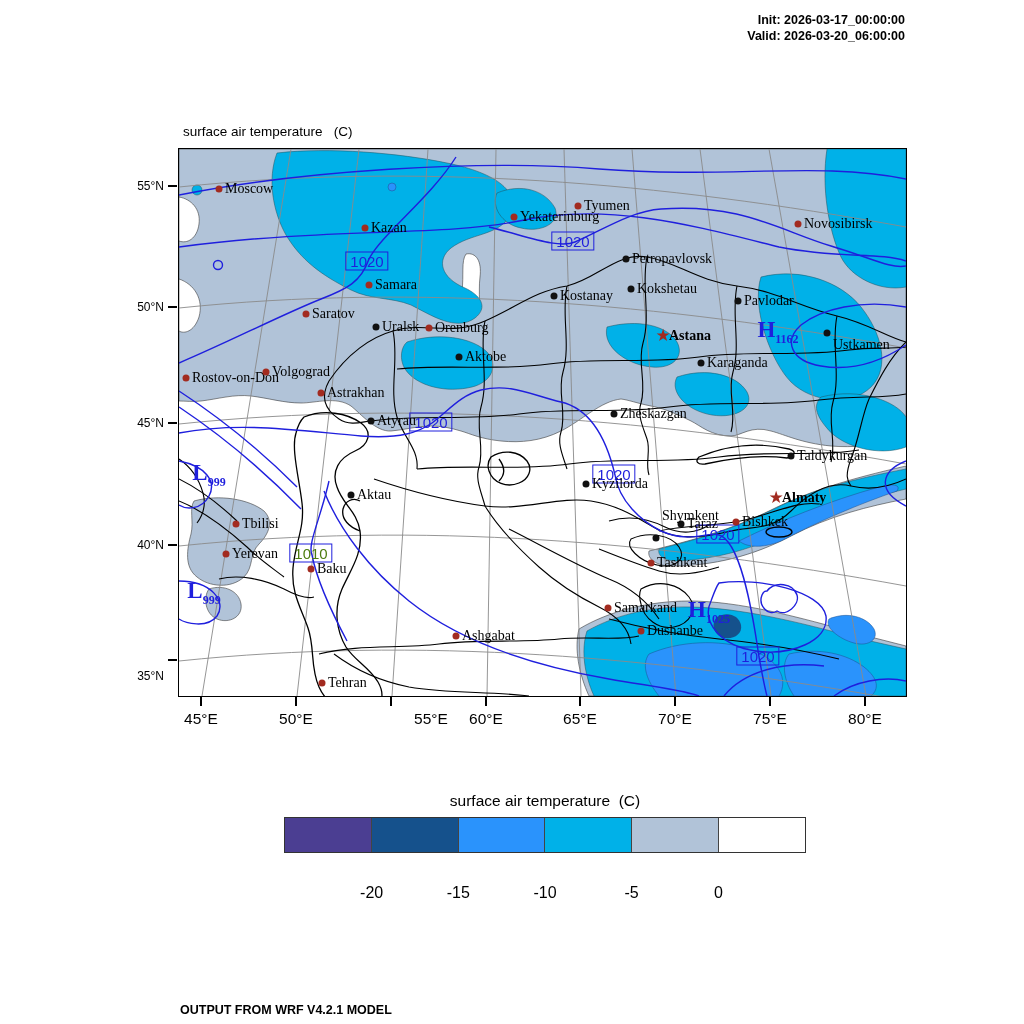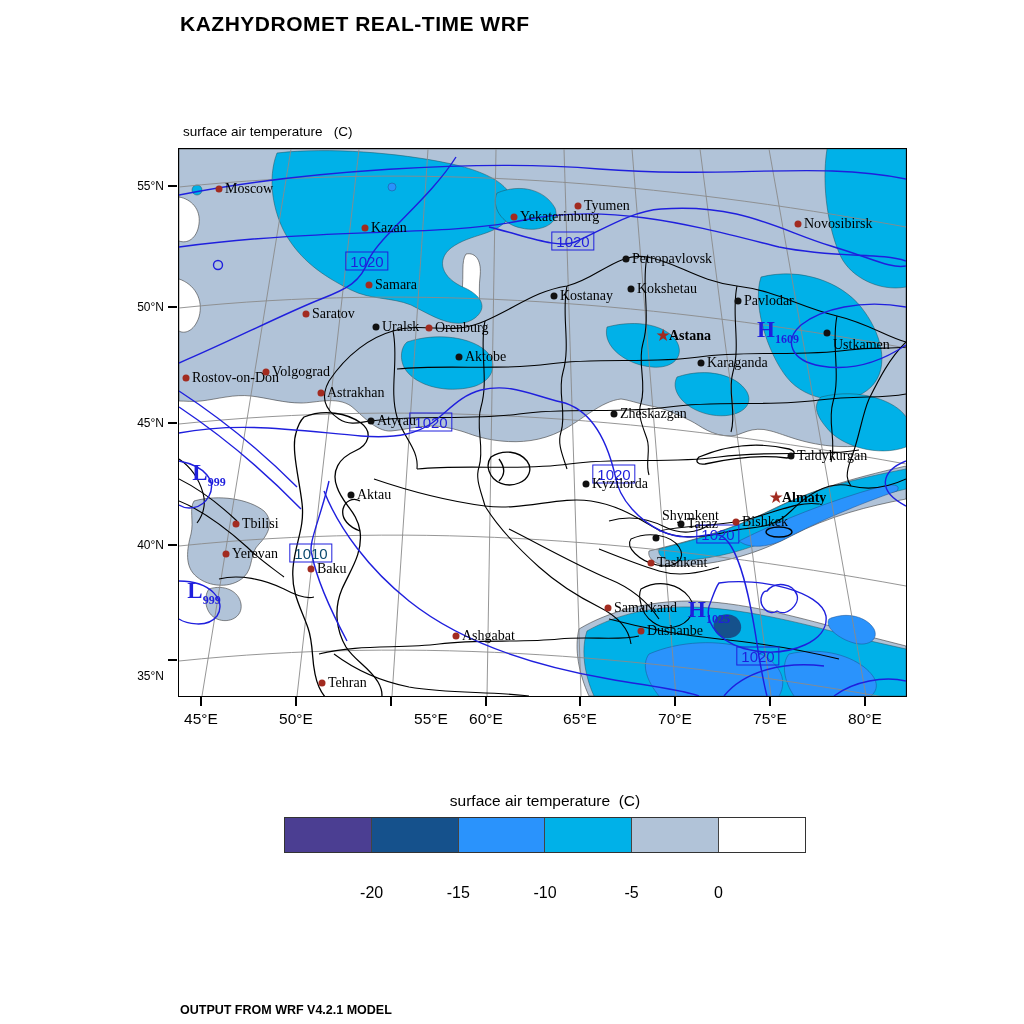--- a/index.html
+++ b/index.html
@@ -34,22 +34,25 @@
   .cbar .seg{flex:1 1 0;border-right:1px solid #444;}
   .cbar .seg:last-child{border-right:none;}
   .cbar-tick{position:absolute;top:860px;font-size:16px;transform:translateX(-50%);margin-top:24px;}
   .footer{position:absolute;left:180px;top:972px;font-size:12.5px;font-weight:bold;line-height:15.5px;white-space:pre;}
 </style>
 </head>
 <body>
 
 <div class="page">
 
-  <div class="title">KAZHYDROMET REAL-TIME WRF</div>
-
+
+  <div class="initvalid">
+    <div>Init: 2026-03-17_00:00:00</div>
+    <div>Valid: 2026-03-20_06:00:00</div>
+  </div>
 
   <div class="subtitle">
     <div>surface air temperature   (C)</div>
     <div>Sea Level Pressure   (hPa)</div>
   </div>
 
   <div class="map" id="map">
     <svg width="727" height="547" viewBox="0 0 727 547">
       <rect x="0" y="0" width="727" height="547" fill="#ffffff"></rect>
 
@@ -169,22 +172,22 @@
         <circle cx="39" cy="116" r="4.5"></circle>
       </g>
     </svg>
     <div class="layer" id="pressure-layer">
         <div class="plabel" style="left: 188px; top: 112px; color: rgb(31, 31, 221); border-color: rgb(31, 31, 221);">1020</div>
         <div class="plabel" style="left: 394px; top: 92px; color: rgb(31, 31, 221); border-color: rgb(31, 31, 221);">1020</div>
         <div class="plabel" style="left: 252px; top: 273px; color: rgb(31, 31, 221); border-color: rgb(31, 31, 221);">1020</div>
         <div class="plabel" style="left: 435px; top: 325px; color: rgb(31, 31, 221); border-color: rgb(31, 31, 221);">1020</div>
         <div class="plabel" style="left: 539px; top: 385px; color: rgb(31, 31, 221); border-color: rgb(31, 31, 221);">1020</div>
         <div class="plabel" style="left: 579px; top: 507px; color: rgb(31, 31, 221); border-color: rgb(31, 31, 221);">1020</div>
-        <div class="plabel" style="left: 132px; top: 404px; color: #0c4a6e; border-color: rgb(31, 31, 221);">1010</div>
-        <div class="pcenter" style="left: 599px; top: 184px; color: rgb(31, 31, 221);"><span class="big">H</span><span class="sub">1609</span></div>
+        <div class="plabel" style="left: 132px; top: 404px; color: #4d7c0f; border-color: rgb(31, 31, 221);">1010</div>
+        <div class="pcenter" style="left: 599px; top: 184px; color: rgb(31, 31, 221);"><span class="big">H</span><span class="sub">1162</span></div>
         <div class="pcenter" style="left: 530px; top: 464px; color: rgb(31, 31, 221);"><span class="big">H</span><span class="sub">1025</span></div>
         <div class="pcenter" style="left: 30px; top: 327px; color: rgb(31, 31, 221);"><span class="big">L</span><span class="sub">999</span></div>
         <div class="pcenter" style="left: 25px; top: 445px; color: rgb(31, 31, 221);"><span class="big">L</span><span class="sub">999</span></div>
       </div>
     <div class="layer" id="city-layer">
         <div class="city-dot" style="left: 40px; top: 40px; background: rgb(162, 43, 32);"></div>
         <div class="city-label" style="left: 46px; top: 40px;">Moscow</div>
         <div class="city-dot" style="left: 186px; top: 79px; background: rgb(162, 43, 32);"></div>
         <div class="city-label" style="left: 192px; top: 79px;">Kazan</div>
         <div class="city-dot" style="left: 399px; top: 57px; background: rgb(162, 43, 32);"></div>

